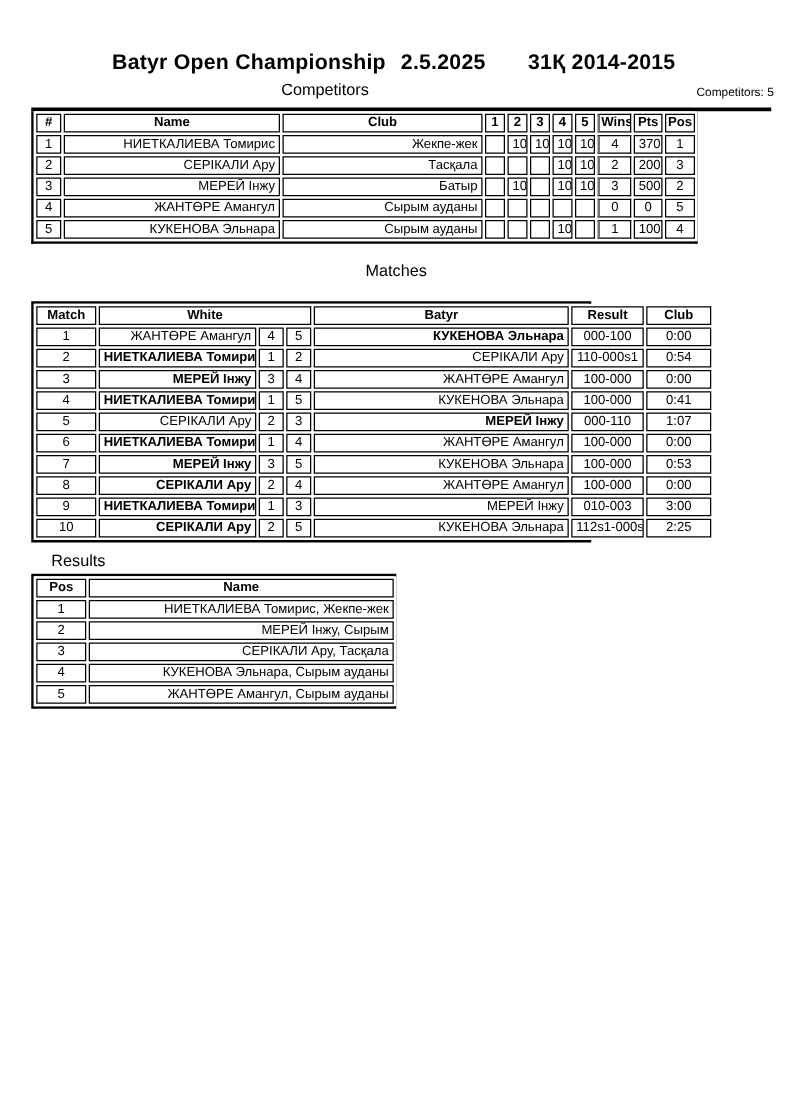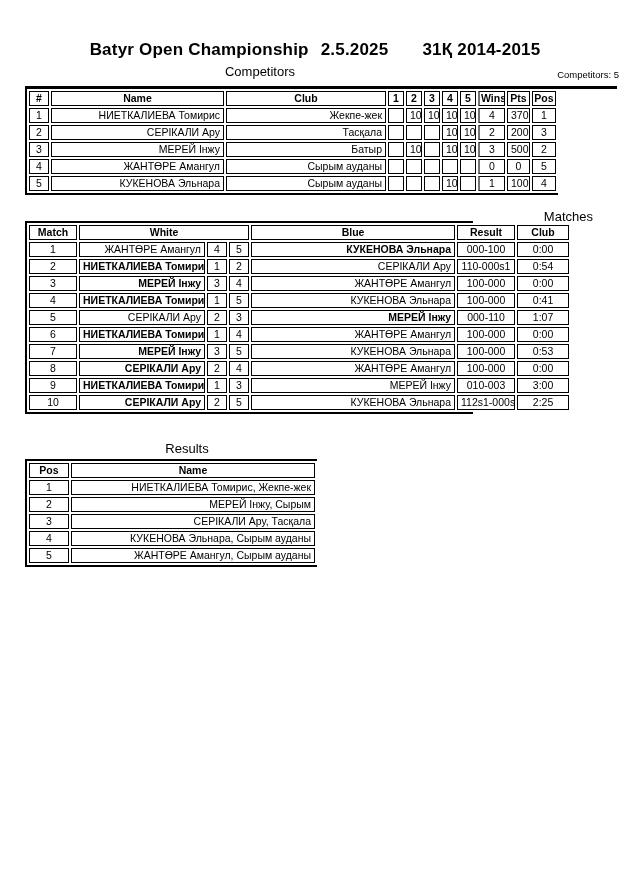--- a/index.html
+++ b/index.html
@@ -19,26 +19,26 @@
   }
   .main-title .gap-sm { margin-left: 12px; }
   .main-title .gap-lg { margin-left: 34px; }
 
   .sub-heading { font-weight: normal; font-size: 13px; margin-left: 16px; }
   .competitors-heading { position: absolute; top: 64px; left: 0; width: 488px; text-align: center; }
   .competitors-count { position: absolute; top: 69px; right: 11px; font-size: 9.5px; }
 
   .header-rule { position: absolute; left: 25px; top: 86px; width: 592px; height: 3px; background: #000; }
 
-  .matches-heading  { position: absolute; top: 209px; left: 25px; width: 552px; text-align: right; }
-  .results-heading  { position: absolute; top: 441px; left: 25px; width: 292px; text-align: center; }
+  .matches-heading  { position: absolute; top: 209px; left: 25px; width: 552px; text-align: center; }
+  .results-heading  { position: absolute; top: 441px; left: 25px; width: 292px; }
 
   .tbl-wrap { position: absolute; background: #fff; border: 2px solid #000; }
   .competitors-wrap { left: 25px; top: 89px;  width: 533px; border-top: none; }
-  .matches-wrap     { left: 25px; top: 221px; width: 448px; }
+  .matches-wrap     { left: 25px; top: 241px; width: 448px; }
   .results-wrap     { left: 25px; top: 459px; width: 292px; }
 
   table {
     width: 100%; border-collapse: separate; border-spacing: 2px;
     table-layout: fixed; background: #fff;
   }
   th, td {
     border: 1px solid #000;
     font-size: 10.5px; line-height: 13px; height: 14px;
     padding: 0 3px; overflow: hidden; white-space: nowrap;
@@ -180,21 +180,21 @@
           <col style="width:20px">
           <col style="width:20px">
         <col style="width:204px">
           <col style="width:58px">
           <col style="width:52px">
       </colgroup>
       <thead>
         <tr>
           <th>Match</th>
           <th colspan="3">White</th>
-          <th>Blue</th>
+          <th>Batyr</th>
           <th>Result</th>
           <th>Club</th>
         </tr>
       </thead>
       <tbody>
 
           <tr>
             <td class="c">1</td>
             <td class="l">ЖАНТӨРЕ Амангул</td>
             <td class="c">4</td>

